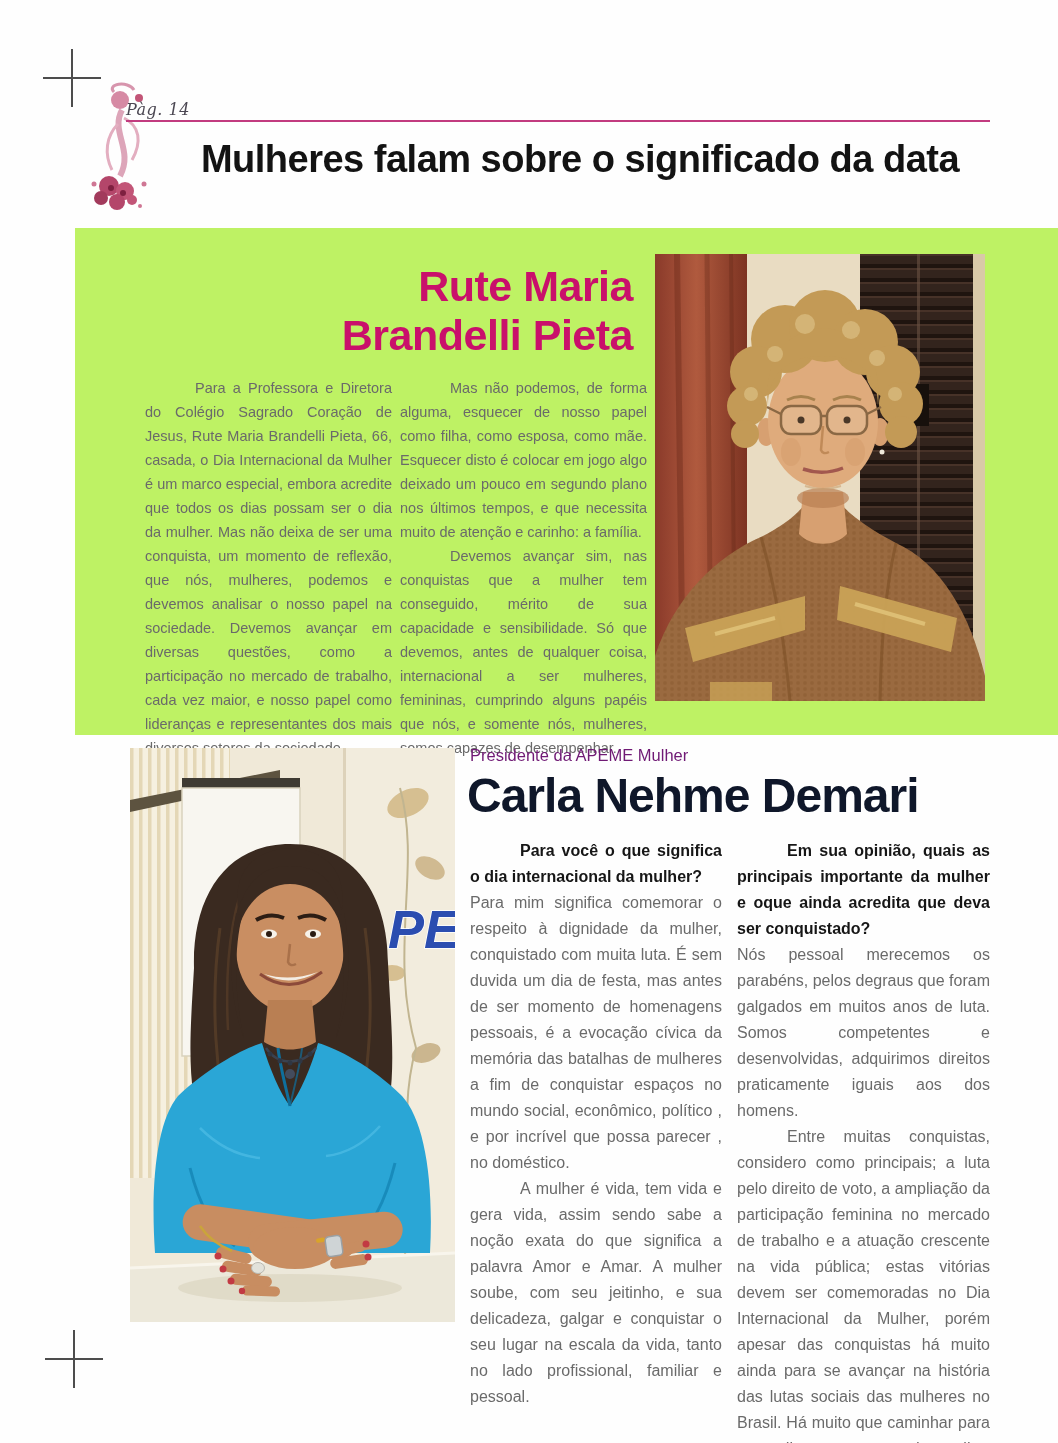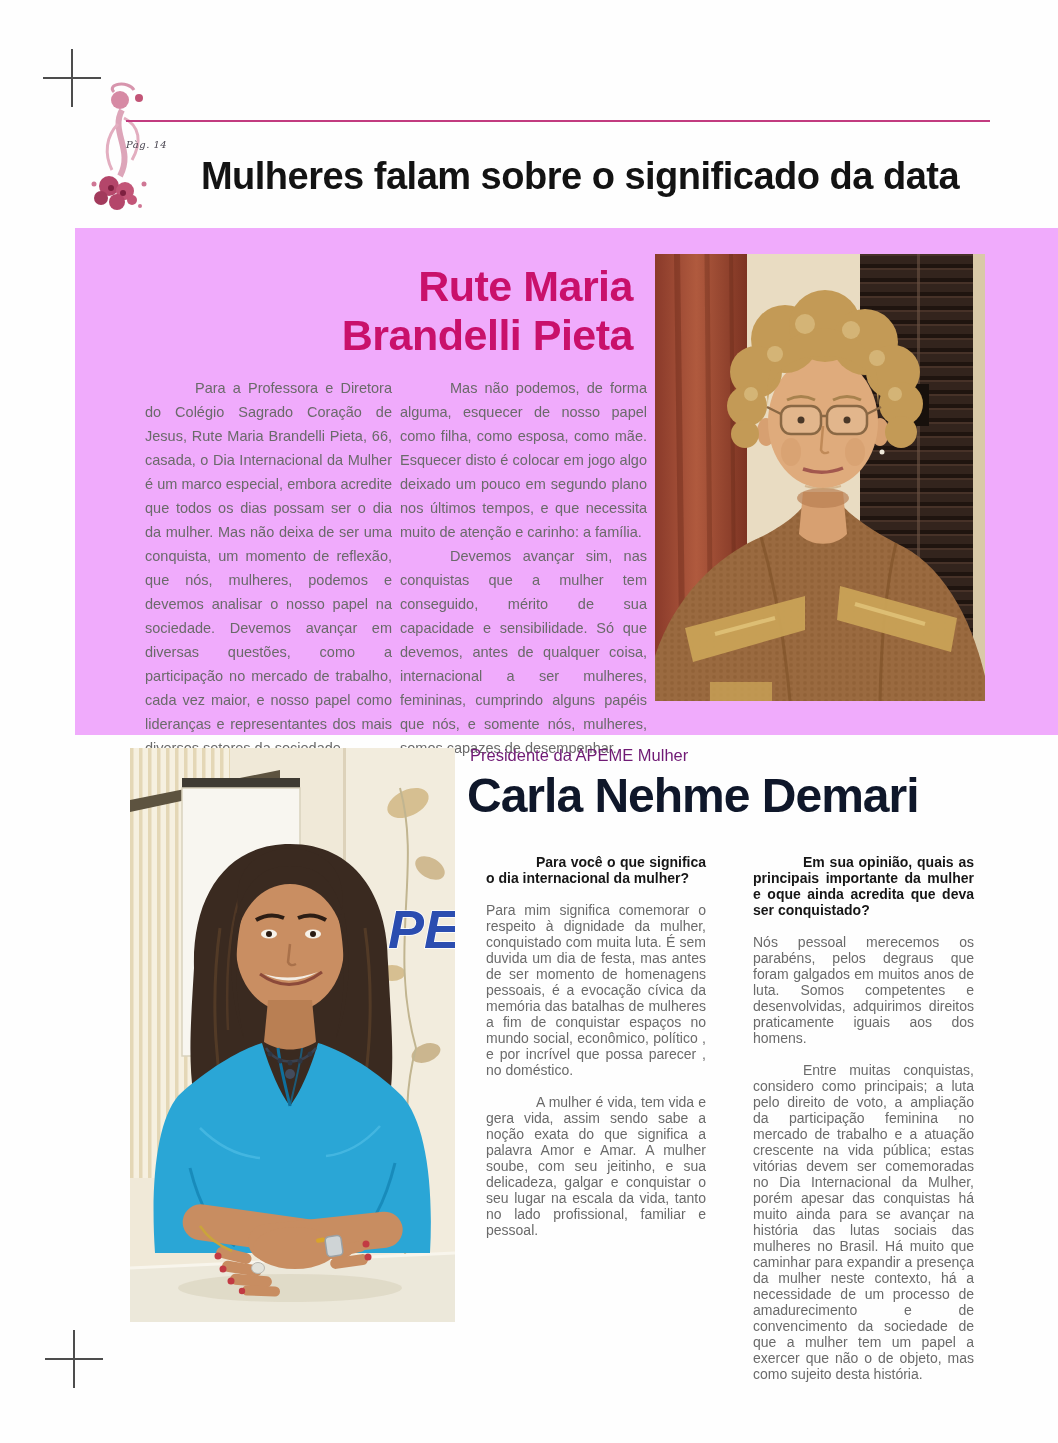--- a/index.html
+++ b/index.html
@@ -12,30 +12,30 @@
   .cropmark .v { position:absolute; left:28px; top:0; width:2px; height:58px; background:#4d4d4d; }
   .cropmark .h { position:absolute; top:28px; left:0; height:2px; width:58px; background:#4d4d4d; }
   .cm-tl { left:43px; top:49px; }
   .cm-bl { left:45px; top:1330px; }
 
   
   .logo { position:absolute; left:82px; top:80px; }
   .pag-label {
     position:absolute; left:126px; top:100px; width:120px;
     font-family:"DejaVu Serif", serif; font-style:italic;
-    font-size:10px; color:#4b4752; letter-spacing:0.5px;margin-top:39px;
+    font-size:16px; color:#4b4752; letter-spacing:0.5px;
   }
   .rule { position:absolute; left:126px; top:120px; width:864px; height:2px; background:#c23b7f; }
   .main-title {
-    position:absolute; left:150px; top:155px; width:860px; margin:0;
+    position:absolute; left:150px; top:138px; width:860px; margin:0;
     text-align:center; font-size:38px; font-weight:bold; color:#131313; letter-spacing:-0.5px;
   }
 
   
-  .art1-box { position:absolute; left:75px; top:228px; width:983px; height:507px; background:#f0abfc; }
+  .art1-box { position:absolute; left:75px; top:228px; width:983px; height:507px; background:#bef264; }
   .art1-title {
     position:absolute; left:60px; top:34px; width:498px; margin:0;
     text-align:right; color:#c9106b; font-size:43px; line-height:49px;
     font-weight:bold; letter-spacing:-0.5px;
   }
   .art1-col { position:absolute; top:148px; width:247px; }
   .art1-col1 { left:70px; }
   .art1-col2 { left:325px; }
   .art1-box p { margin:0; text-align:justify; font-size:14.5px; line-height:24px; color:#6a6a6a; }
   .photo1 { position:absolute; left:580px; top:26px; width:330px; height:447px; }
@@ -44,21 +44,21 @@
   .art2 { position:absolute; left:0; top:0; width:1058px; height:1443px; }
   .photo2 { position:absolute; left:130px; top:748px; width:325px; height:574px; }
   .kicker { position:absolute; left:470px; top:746px; font-size:16.5px; color:#701a75; }
   .art2-title {
     position:absolute; left:467px; top:768px; width:560px; margin:0;
     color:#0f172a; font-size:48px; font-weight:bold; letter-spacing:-1px;
   }
   .art2-col { position:absolute; top:838px; }
   .art2-col1 { left:470px; width:252px; }
   .art2-col2 { left:737px; width:253px; }
-  .art2 p { margin:16px; text-align:justify; font-size:14px; line-height:16px; color:#6a6a6a; }
+  .art2 p { margin:0; text-align:justify; font-size:16px; line-height:26px; color:#6a6a6a; }
   .art2 p.q { color:#161616; font-weight:bold; }
   .indent { text-indent:50px; }
 </style>
 </head>
 <body>
 
 <div class="page">
 
   <div class="cropmark cm-tl">
       <span class="v"></span>

